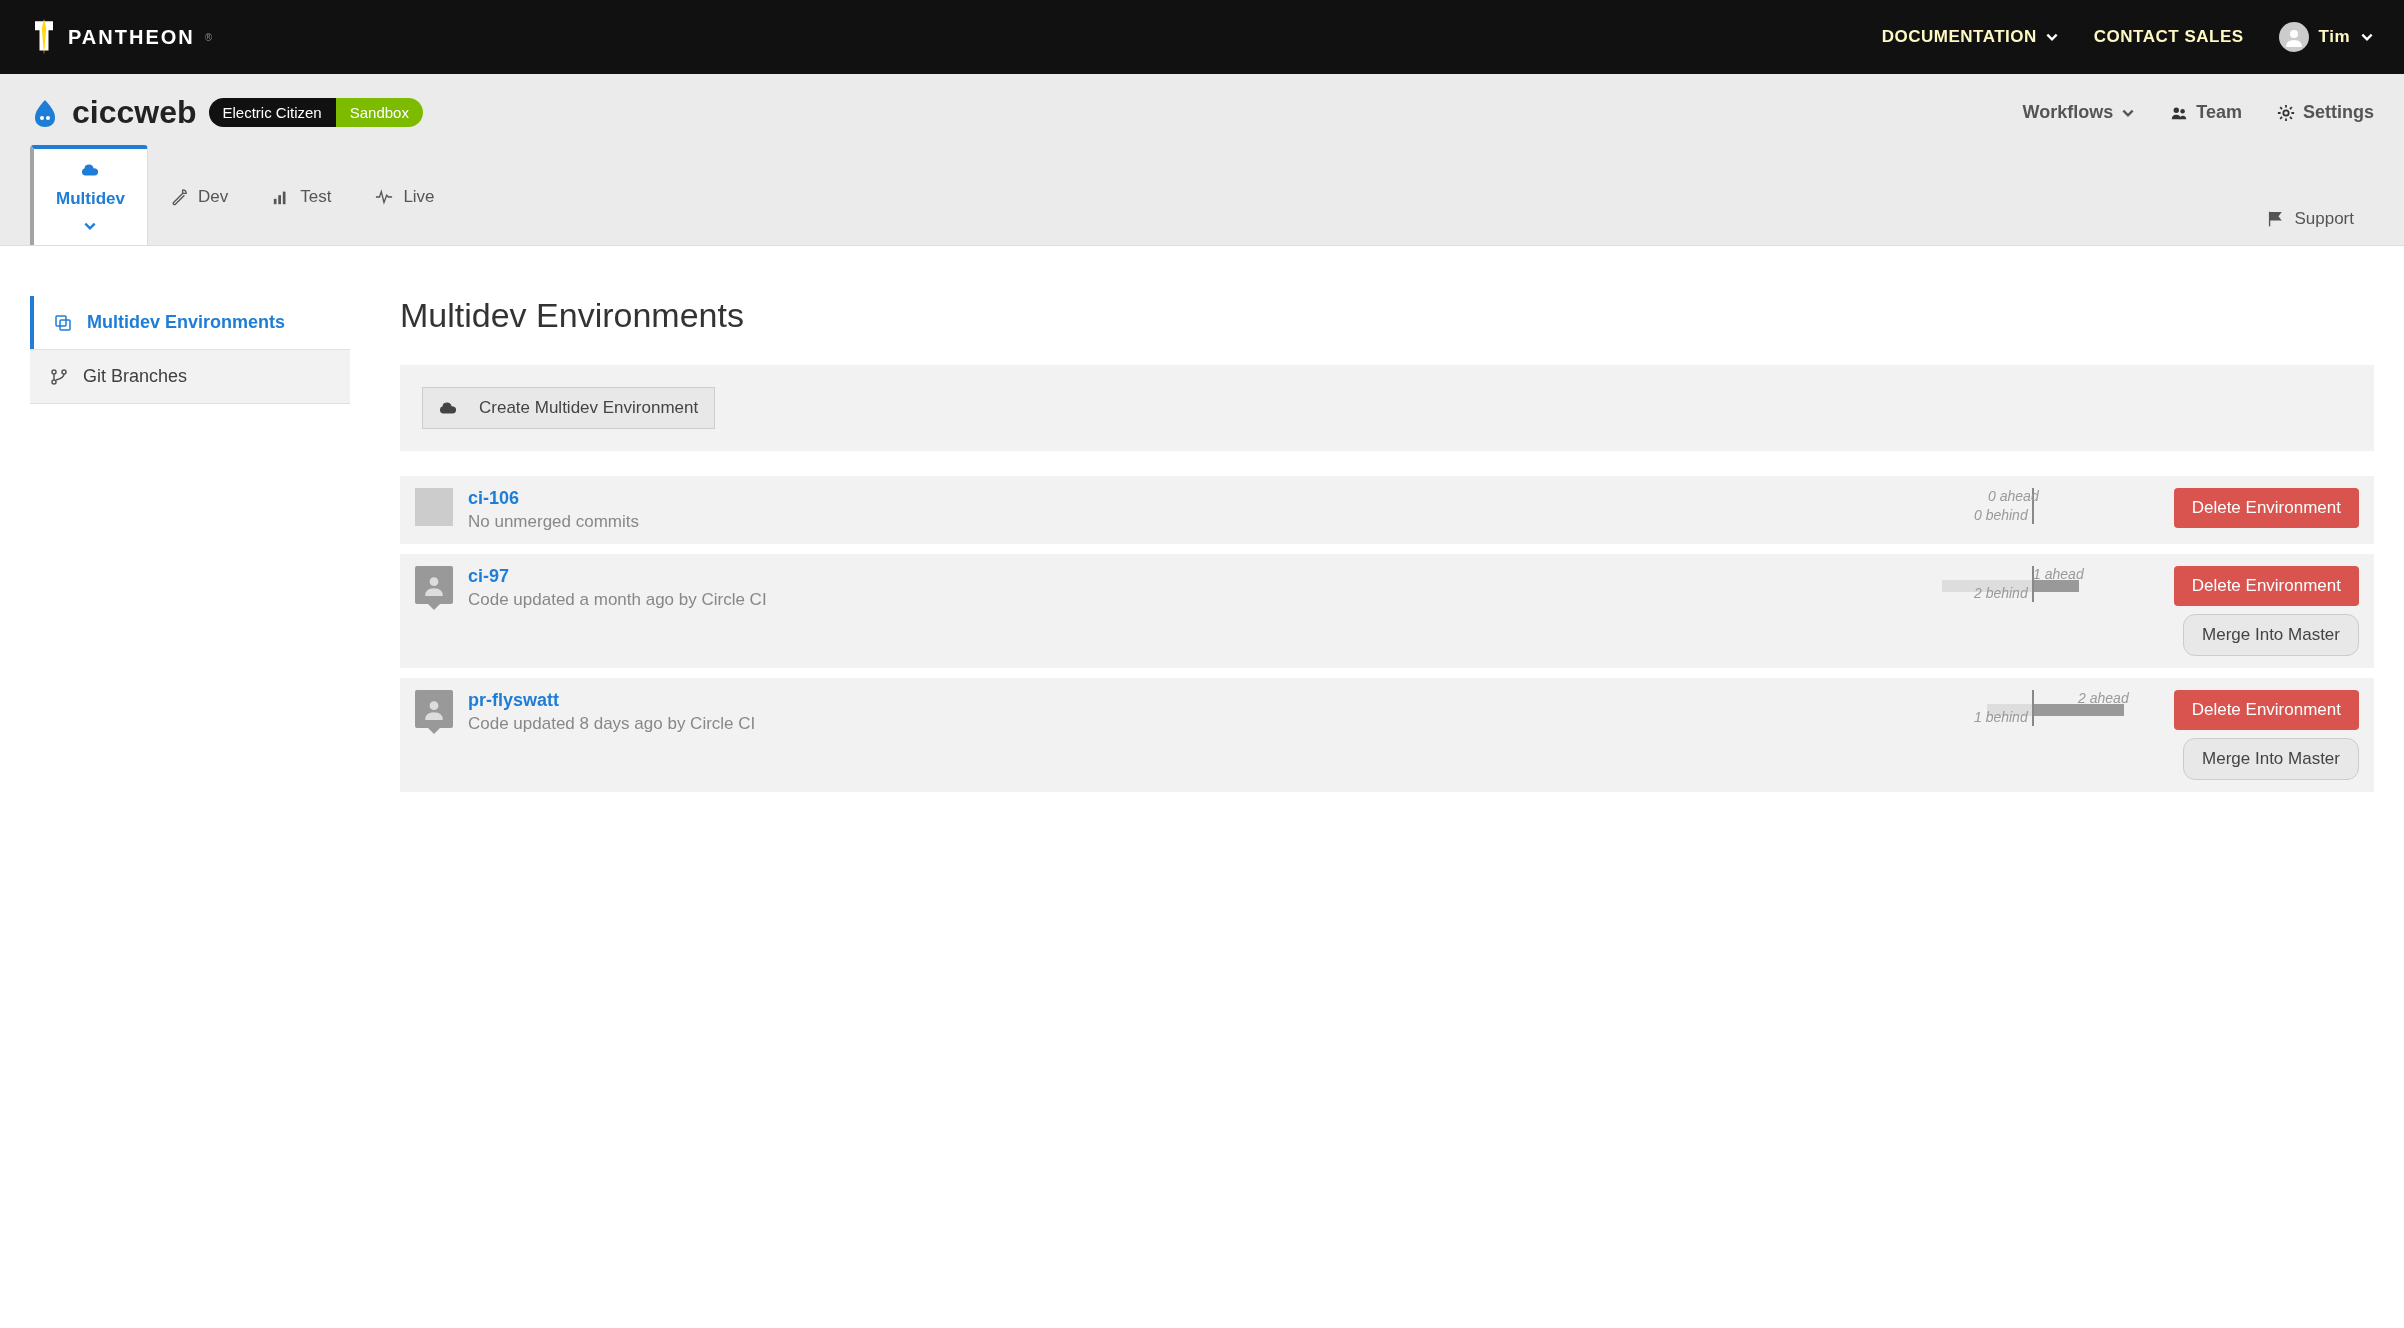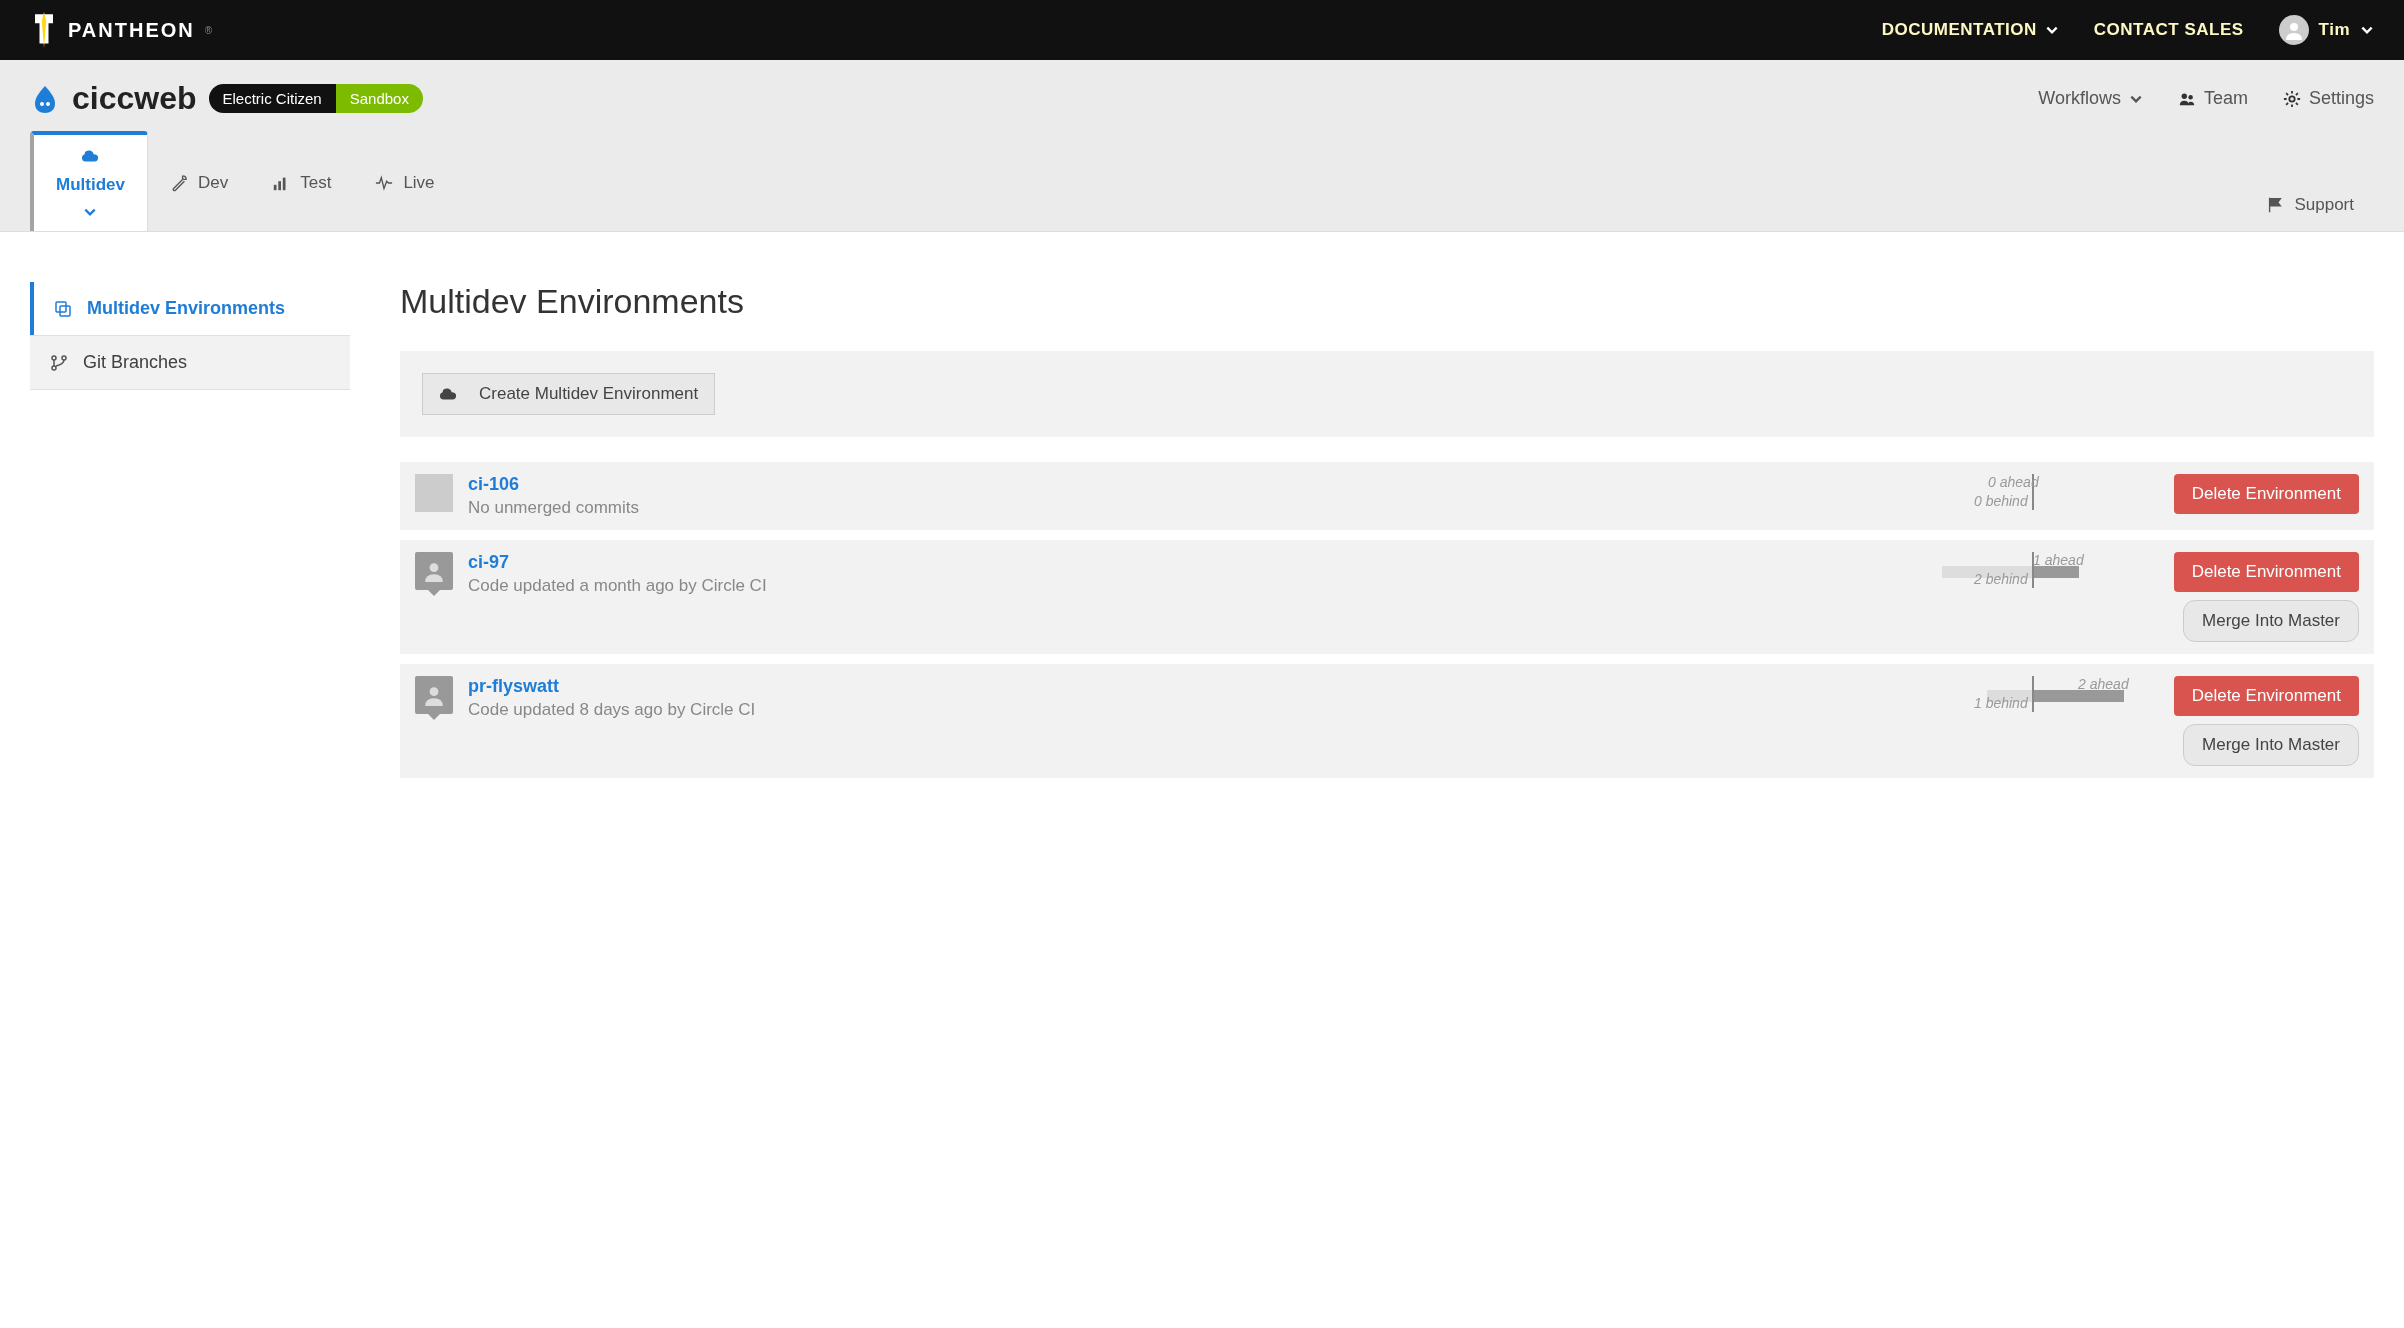--- a/index.html
+++ b/index.html
@@ -1,37 +1,37 @@
 <!DOCTYPE html>
 <html><head>
   <meta charset="utf-8">
   <style>
     * { margin: 0; padding: 0; box-sizing: border-box; }
     body { font-family: -apple-system, BlinkMacSystemFont, "Segoe UI", Helvetica, Arial, sans-serif; background: #fff; color: #333; }
     
     
-    .top-header { background: #111; height: 60px; display: flex; justify-content: space-between; padding: 0 30px; }
+    .top-header { background: #111; height: 74px; display: flex; justify-content: space-between; padding: 0 30px; }
     .logo { display: flex; align-items: center; gap: 10px; }
     .logo-icon { width: 28px; height: 36px; }
     .logo-text { color: #fff; font-size: 20px; font-weight: 700; letter-spacing: 2px; }
     .top-nav { display: flex; align-items: center; gap: 35px; }
     .top-nav-item { color: #fef9c3; font-size: 17px; font-weight: 600; letter-spacing: 0.5px; display: flex; align-items: center; gap: 8px; cursor: pointer; }
     .user-menu { display: flex; align-items: center; gap: 10px; }
     .avatar { width: 30px; height: 30px; border-radius: 50%; background: #ccc; display: flex; align-items: center; justify-content: center; }
     
     
     .site-header { background: #ebebeb; border-bottom: 1px solid #ddd; padding: 20px 30px 0; }
     .site-title-row { display: flex; align-items: center; justify-content: space-between; margin-bottom: 18px; }
     .site-title-left { display: flex; align-items: center; gap: 12px; }
     .site-icon { width: 30px; height: 30px; }
     .site-name { font-size: 32px; font-weight: 700; color: #222; }
     .pill-group { display: flex; border-radius: 20px; overflow: hidden; font-size: 15px; }
     .pill-dark { background: #111; color: #fff; padding: 6px 14px; font-weight: 500; }
     .pill-green { background: #7cbb00; color: #fff; padding: 6px 14px; font-weight: 500; }
-    .site-actions { display: flex; align-items: center; gap: 35px; }
+    .site-actions { display: flex; align-items: center; gap: 35px; font-weight: bold; }
     .site-action { display: flex; align-items: center; gap: 8px; color: #555; font-size: 18px; cursor: pointer; }
     
     
     .env-tabs { display: flex; justify-content: space-between; align-items: flex-end; }
     .env-tabs-left { display: flex; }
     .env-tab { padding: 12px 22px; display: flex; align-items: center; gap: 10px; color: #555; font-size: 17px; cursor: pointer; }
     .env-tab.active { background: #fff; color: #1e7dd6; border-top: 4px solid #1e7dd6; margin-top: -4px; border-left: 4px solid #a3a3a3; border-right: 1px solid #ddd; border-radius: 4px 4px 0 0; font-weight: 600; flex-direction: column;}
     .env-tabs-right { display: flex; padding-bottom: 10px; padding-right: 10px; margin-top: 10px;}
     
     

